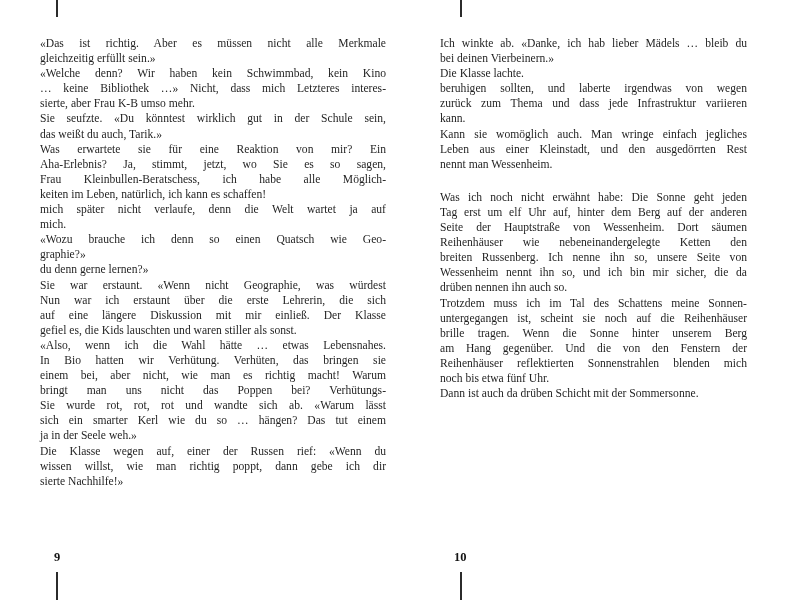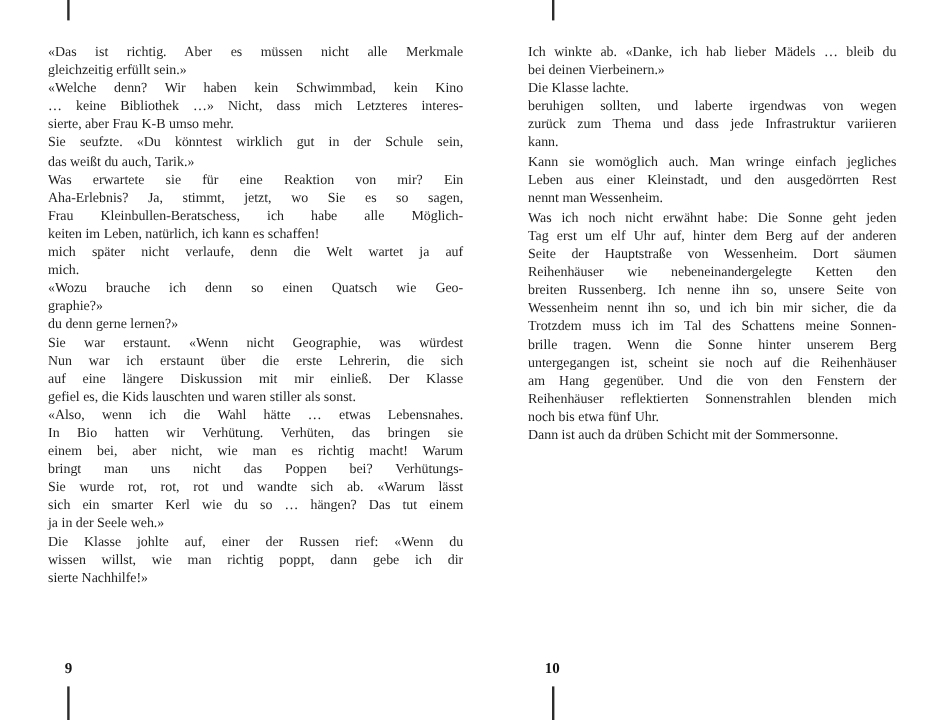--- a/index.html
+++ b/index.html
@@ -23,21 +23,21 @@
   .text-col {
     position: absolute;
     top: 36px;
     font-size: 11.6px;
     line-height: 15.1px;
   }
   #col-left  { left: 40px;  width: 346px; }
   #col-right { left: 440px; width: 307px; }
 
   .para { margin: 0; }
-  .space-before { margin-top: 2px; }
+  .space-before { margin-top: 18px; }
 
   .tline {
     text-align: justify;
     text-align-last: justify;
     white-space: normal;
     font-family: Liberation Serif, serif;
   }
   .tline-last {
     text-align: center;
     text-align-last: left;
@@ -103,21 +103,21 @@
         <div class="tline">In Bio hatten wir Verhütung. Verhüten, das bringen sie</div>
         <div class="tline">einem bei, aber nicht, wie man es richtig macht! Warum</div>
         <div class="tline">bringt man uns nicht das Poppen bei? Verhütungs-</div>
       </div>
       <div class="para">
         <div class="tline">Sie wurde rot, rot, rot und wandte sich ab. «Warum lässt</div>
         <div class="tline">sich ein smarter Kerl wie du so … hängen? Das tut einem</div>
         <div class="tline tline-last">ja in der Seele weh.»</div>
       </div>
       <div class="para">
-        <div class="tline">Die Klasse johlte auf, einer der Russen rief: «Wenn du</div>
+        <div class="tline">Die Klasse wegen auf, einer der Russen rief: «Wenn du</div>
         <div class="tline">wissen willst, wie man richtig poppt, dann gebe ich dir</div>
         <div class="tline tline-last">sierte Nachhilfe!»</div>
       </div>
     </div>
 
   <div id="col-right" class="text-col">
       <div class="para">
         <div class="tline">Ich winkte ab. «Danke, ich hab lieber Mädels … bleib du</div>
         <div class="tline tline-last">bei deinen Vierbeinern.»</div>
       </div>
@@ -134,25 +134,26 @@
         <div class="tline">Leben aus einer Kleinstadt, und den ausgedörrten Rest</div>
         <div class="tline tline-last">nennt man Wessenheim.</div>
       </div>
       <div class="para space-before">
         <div class="tline">Was ich noch nicht erwähnt habe: Die Sonne geht jeden</div>
         <div class="tline">Tag erst um elf Uhr auf, hinter dem Berg auf der anderen</div>
         <div class="tline">Seite der Hauptstraße von Wessenheim. Dort säumen</div>
         <div class="tline">Reihenhäuser wie nebeneinandergelegte Ketten den</div>
         <div class="tline">breiten Russenberg. Ich nenne ihn so, unsere Seite von</div>
         <div class="tline">Wessenheim nennt ihn so, und ich bin mir sicher, die da</div>
+        <div class="tline tline-last">drüben nennen ihn auch so.</div>
       </div>
       <div class="para">
         <div class="tline">Trotzdem muss ich im Tal des Schattens meine Sonnen-</div>
+        <div class="tline">untergegangen ist, scheint sie noch auf die Reihenhäuser</div>
         <div class="tline">brille tragen. Wenn die Sonne hinter unserem Berg</div>
-        <div class="tline">untergegangen ist, scheint sie noch auf die Reihenhäuser</div>
         <div class="tline">am Hang gegenüber. Und die von den Fenstern der</div>
         <div class="tline">Reihenhäuser reflektierten Sonnenstrahlen blenden mich</div>
         <div class="tline tline-last">noch bis etwa fünf Uhr.</div>
       </div>
       <div class="para">
         <div class="tline tline-last">Dann ist auch da drüben Schicht mit der Sommersonne.</div>
       </div>
     </div>
 
   <div id="num-left" class="page-number">9</div>

